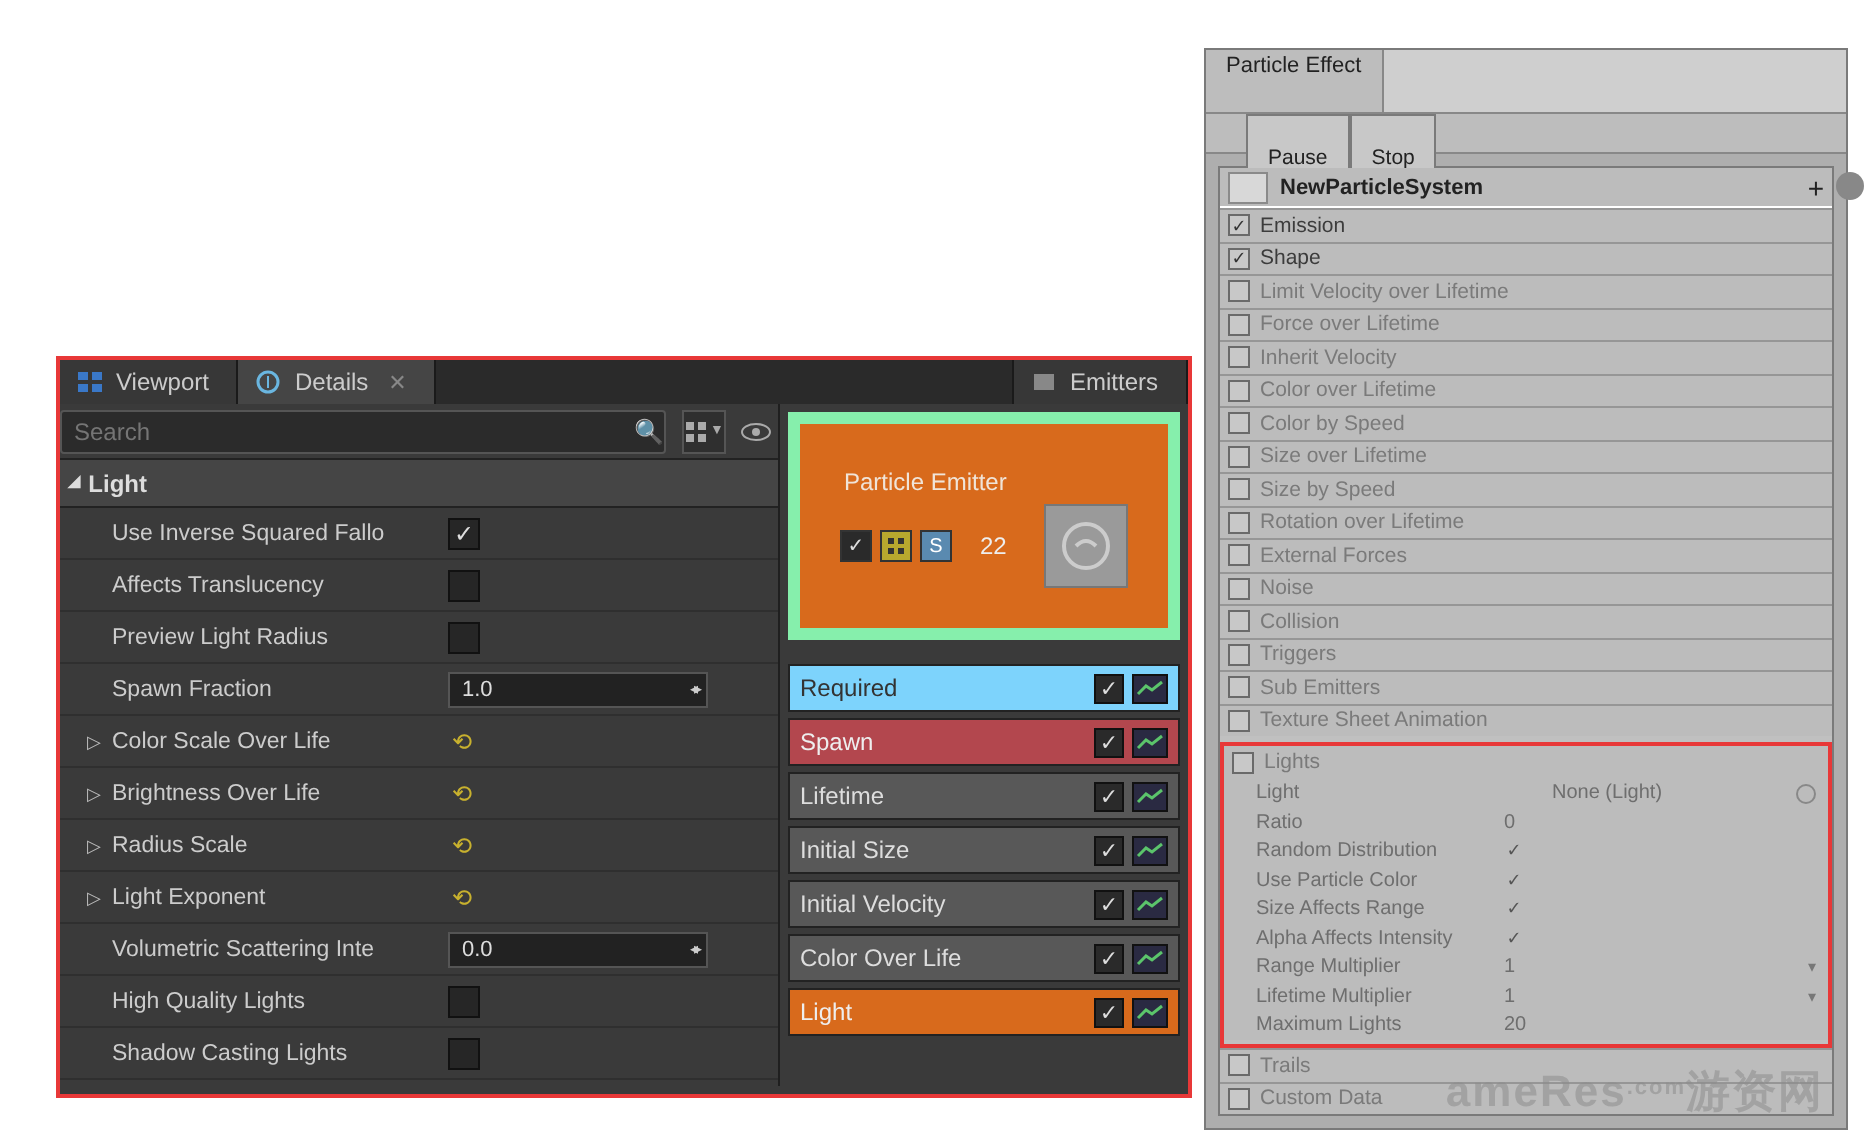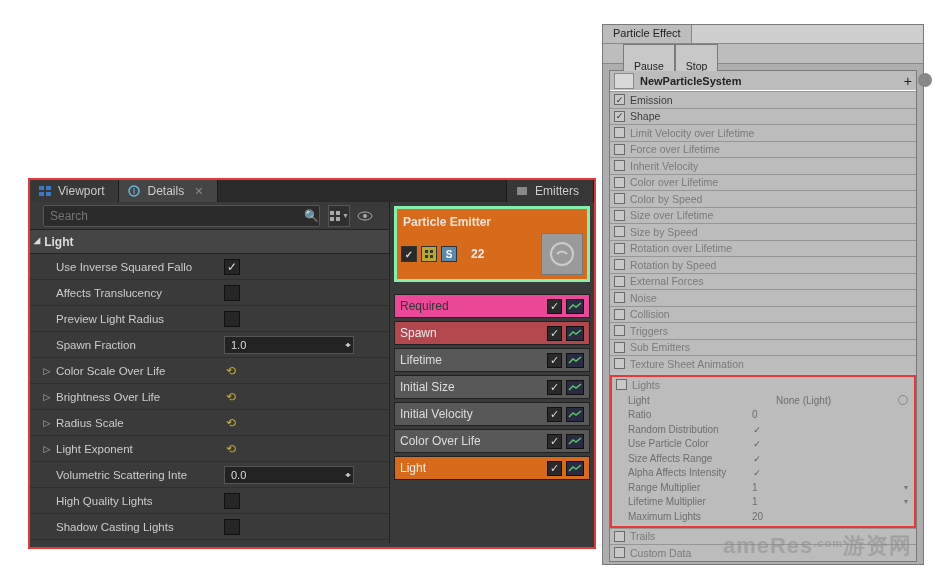--- a/index.html
+++ b/index.html
@@ -11,56 +11,56 @@
 .ue-tab { display: flex; align-items: center; gap: 6px; padding: 0 14px 0 8px; font-size: 12px; color: #ccc; background: #373737; border-right: 1px solid #1a1a1a; }
 .ue-tab.active { background: #454545; }
 .ue-tab .ticon { width: 14px; height: 14px; display: inline-flex; align-items: center; justify-content: center; }
 .ue-tab .tclose { color: #888; font-size: 11px; margin-left: 4px; }
 .ue-tabs-spacer { flex: 1; background: #2a2a2a; }
 
 .ue-body { display: flex; height: calc(100% - 26px); }
 .ue-left { width: 360px; background: #3a3a3a; border-right: 1px solid #1f1f1f; display: flex; flex-direction: column; }
 .ue-right { flex: 1; background: #3a3a3a; display: flex; flex-direction: column; }
 
-.ue-search-row { height: 28px; display: flex; align-items: center; padding: 3px 13px; gap: 4px; background: #3a3a3a; border-bottom: 1px solid #222; }
+.ue-search-row { height: 28px; display: flex; align-items: center; padding: 3px 0; gap: 4px; background: #3a3a3a; border-bottom: 1px solid #222; }
 .ue-search { flex: 1; height: 22px; background: #2b2b2b; border: 1px solid #555; border-radius: 2px; }
 .ue-search input { width: 100%; height: 100%; background: transparent; border: none; color: #aaa; font-size: 12px; padding: 0 22px 0 6px; outline: none; }
 .ue-sicn { position: relative; left: -20px; color: #888; font-size: 12px; width: 0; }
 .ue-grip { width: 22px; height: 22px; border: 1px solid #555; background: #2f2f2f; display: flex; align-items: center; justify-content: center; color: #aaa; font-size: 11px; }
 .ue-eye { width: 22px; height: 22px; display: flex; align-items: center; justify-content: center; color: #aaa; }
 
 .ue-cat { height: 24px; background: #454545; border-bottom: 1px solid #222; display: flex; align-items: center; padding-left: 4px; font-size: 12px; color: #ddd; font-weight: 600; }
 .ue-cat::before { content: "◢"; font-size: 8px; margin-right: 4px; color: #ddd; transform: translateY(-1px); }
 
 .ue-row { display: flex; align-items: center; height: 26px; padding-left: 12px; color: #ccc; font-size: 11.5px; border-bottom: 1px solid #2f2f2f; }
 .ue-row .label { width: 168px; white-space: nowrap; overflow: hidden; }
 .ue-row .exp { width: 10px; text-align: center; color: #bbb; font-size: 9px; margin-right: 4px; }
 .ue-row .ctl { flex: 1; display: flex; align-items: center; }
 .ue-chk { width: 16px; height: 16px; border: 1px solid #111; background: #262626; display: inline-flex; align-items: center; justify-content: center; color: #ddd; font-size: 12px; }
 .ue-num { height: 18px; background: #222; border: 1px solid #555; color: #ddd; font-size: 11px; padding: 0 4px 0 6px; display: flex; align-items: center; justify-content: space-between; }
 .ue-num .spin { font-size: 8px; color: #ccc; letter-spacing: -2px; }
 .ue-reset { color: #c8b12e; font-size: 12px; margin-left: 2px; }
-.ue-em-head { background: #d86a1c; margin: 4px; padding: 4px; border: 3px solid #86efac; font-weight: bold; }
+.ue-em-head { background: #d86a1c; margin: 4px; padding: 20px; border: 6px solid #86efac; }
 .ue-em-head .title { color: #f0e4d8; font-size: 12px; padding: 2px 2px 4px 2px; }
 .ue-em-head .row2 { display: flex; align-items: center; gap: 4px; }
 .ue-em-head .sq { width: 16px; height: 16px; border: 1px solid #333; display: inline-flex; align-items: center; justify-content: center; font-size: 10px; }
 .ue-em-head .thumb { width: 42px; height: 42px; background: #9a9a9a; margin-left: auto; display: flex; align-items: center; justify-content: center; color: #666; border: 1px solid #777; }
 .ue-em-head .count { color: #eee; font-size: 12px; margin-left: 10px; }
 
 .ue-mod { margin: 0 4px 3px 4px; height: 24px; display: flex; align-items: center; padding: 0 5px; border: 1px solid #222; font-size: 12px; }
 .ue-mod .chk { width: 15px; height: 15px; background: #2a2a2a; border: 1px solid #111; display: inline-flex; align-items: center; justify-content: center; color: #ddd; font-size: 11px; margin-left: auto; }
 .ue-mod .graph { width: 18px; height: 15px; background: #2a2a42; border: 1px solid #111; margin-left: 4px; display: inline-flex; align-items: center; justify-content: center; }
-.ue-mod.required { background: #ec4899; color: #333; }
+.ue-mod.required { background: #7dd3fc; color: #333; }
 .ue-mod.spawn { background: #b3474e; color: #eee; }
 .ue-mod.normal { background: #585858; color: #ddd; }
 .ue-mod.light { background: #d86a1c; color: #eee; }
 
 
 .un-panel { position: absolute; right: 10px; top: 24px; width: 322px; height: 541px; background: #aeaeae; border: 1px solid #7a7a7a; }
-.un-top { height: 19px; background: #cfcfcf; display: flex; border-bottom: 1px solid #888; }
+.un-top { height: 32px; background: #cfcfcf; display: flex; border-bottom: 1px solid #888; }
 .un-top .tab { background: #bdbdbd; padding: 2px 10px; font-size: 11px; color: #222; border-right: 1px solid #888; }
 .un-buttons { height: 20px; background: #bdbdbd; display: flex; border-bottom: 1px solid #888; padding-left: 20px; }
 .un-buttons .btn { border: 1px solid #7a7a7a; background: #c8c8c8; padding: 15px 10px; font-size: 10.5px; color: #222; margin-right: 0; }
 .un-body { padding: 6px; }
 .un-sys { background: #c0c0c0; border: 1px solid #7a7a7a; }
 .un-sys-head { height: 20px; display: flex; align-items: center; background: #bcbcbc; border-bottom: 1px solid #ffffff; padding: 0 4px; position: relative; }
 .un-sys-head .thumb { width: 20px; height: 16px; background: #d8d8d8; border: 1px solid #8a8a8a; margin-right: 6px; }
 .un-sys-head .name { font-size: 11px; color: #222; font-weight: 600; }
 .un-sys-head .plus { position: absolute; right: 4px; font-size: 14px; color: #222; }
 .un-sys-head .circ { position: absolute; right: -16px; top: 2px; width: 14px; height: 14px; background: #888; border-radius: 50%; }
@@ -377,24 +377,20 @@
       <div class="un-mrow off">
           <span class="chk"></span>
           <span>Size by Speed</span>
         </div>
       <div class="un-mrow off">
           <span class="chk"></span>
           <span>Rotation over Lifetime</span>
         </div>
       <div class="un-mrow off">
           <span class="chk"></span>
-          <span>Rotation by Speed</span>
-        </div>
-      <div class="un-mrow off">
-          <span class="chk"></span>
           <span>External Forces</span>
         </div>
       <div class="un-mrow off">
           <span class="chk"></span>
           <span>Noise</span>
         </div>
       <div class="un-mrow off">
           <span class="chk"></span>
           <span>Collision</span>
         </div>

